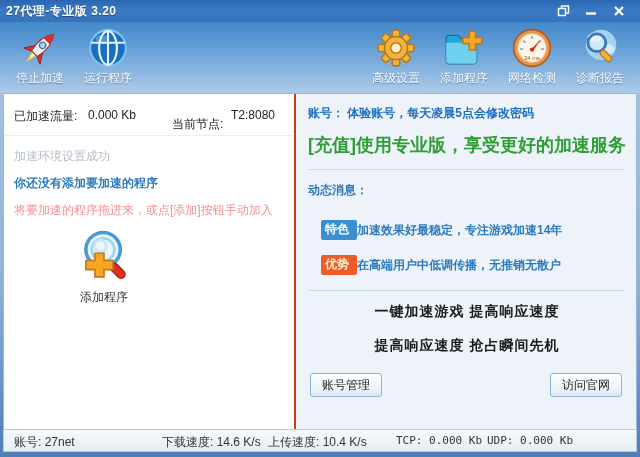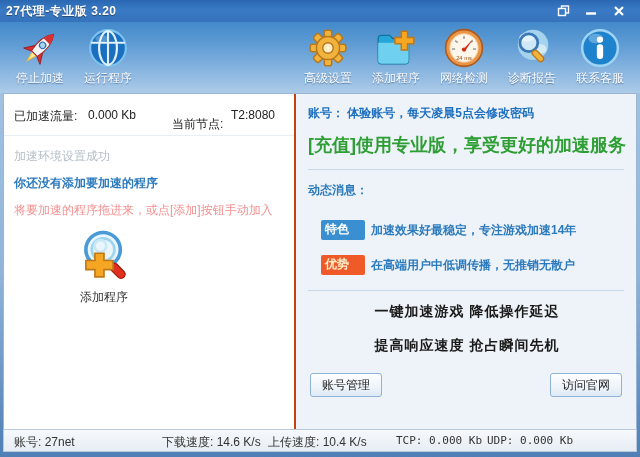--- a/index.html
+++ b/index.html
@@ -48,21 +48,21 @@
   .msg-pink{ color:#f58f8f; }
   .add-program{ position:absolute; left:58px; top:133px; width:84px; display:flex; flex-direction:column; align-items:center; cursor:pointer; }
   .add-program .big-icon{ width:58px; height:58px; }
   .add-program .ap-label{ margin-top:4px; font-size:12px; color:#333; }
   .right-panel{ position:relative; flex:1; background:#eef3f9; border-left:2px solid #c2410c; padding:11px 10px 0 12px; }
   .acct-line{ font-size:12px; font-weight:bold; color:#1d6fc0; margin-bottom:11px; white-space:nowrap; }
   .recharge-line{ font-size:18px; font-weight:bold; color:#2f9e35; margin-bottom:12px; white-space:nowrap; }
   .divider{ height:1px; background:#c9d8e8; margin:0 2px 12px 0; }
   .news-title{ font-size:12px; font-weight:bold; color:#2b7abd; margin-bottom:21px; }
   .news-row{ display:flex; align-items:center; margin:0 0 15px 13px; font-size:12px; white-space:nowrap; }
-  .badge{ display:inline-block; padding:1px 16px 2px 4px; border-radius:2px; color:#fff; font-weight:bold; margin-right:6px; }
+  .badge{ display:inline-block; padding:1px 8px 2px 4px; border-radius:2px; color:#fff; font-weight:bold; }
   .badge-feature{ background:#3a8fd0; }
   .badge-advantage{ background:#f05a28; color:#fdeeca; }
   .news-text{ color:#2b7abd; font-weight:bold; }
   .slogan{ text-align:center; font-size:14px; font-weight:bold; color:#1a1a1a; margin-bottom:16px; letter-spacing:1px; white-space:nowrap; }
   .btn-row{ display:flex; justify-content:space-between; padding:2px 4px 0 2px;align-items:center; }
   .panel-btn{
     width:72px; height:24px; font-size:12px; color:#222; text-align:center; line-height:22px;
     background:linear-gradient(180deg,#fdfeff 0%,#eef4fa 60%,#dfe9f4 100%);
     border:1px solid #8fb2d8; border-radius:3px; cursor:pointer;
   }
@@ -185,30 +185,20 @@
         <svg class="t-icon" viewBox="0 0 40 40">
           <circle cx="21" cy="17" r="14.5" fill="#a5d2ec"></circle>
           <ellipse cx="15" cy="10" rx="7" ry="4" fill="#d3ebf7"></ellipse>
           <ellipse cx="28" cy="21" rx="6" ry="4.5" fill="#d3ebf7"></ellipse>
           <circle cx="17" cy="15" r="8.5" fill="rgba(240,250,255,0.55)" stroke="#3a78b8" stroke-width="2.6"></circle>
           <rect x="23" y="21" width="13" height="5.5" rx="2.7" transform="rotate(45 23 21)" fill="#f2b23e" stroke="#b87818" stroke-width="1.2"></rect>
         </svg>
         <span class="t-label">诊断报告</span>
       </div>
 
-      <div class="tool-btn">
-        <svg class="t-icon" viewBox="0 0 40 40">
-          <circle cx="20" cy="20" r="17" fill="#1f82cc"></circle>
-          <circle cx="20" cy="20" r="17" fill="none" stroke="#9fd4f4" stroke-width="2.4"></circle>
-          <ellipse cx="16" cy="11" rx="7" ry="4.5" fill="rgba(255,255,255,0.3)"></ellipse>
-          <circle cx="20" cy="12" r="3" fill="#fff"></circle>
-          <rect x="17" y="16.5" width="6" height="14" rx="2.8" fill="#fff"></rect>
-        </svg>
-        <span class="t-label">联系客服</span>
-      </div>
 
     </div>
   </div>
 
   <div class="main">
 
     <div class="left-panel">
       <div class="stats-row">
         <span class="st-traffic-label">已加速流量:</span>
         <span class="st-traffic-value">0.000 Kb</span>
@@ -240,21 +230,21 @@
       <div class="news-title">动态消息：</div>
       <div class="news-row">
         <span class="badge badge-feature">特色</span>
         <span class="news-text">加速效果好最稳定，专注游戏加速14年</span>
       </div>
       <div class="news-row">
         <span class="badge badge-advantage">优势</span>
         <span class="news-text">在高端用户中低调传播，无推销无散户</span>
       </div>
       <div class="divider"></div>
-      <div class="slogan">一键加速游戏  降低操作延迟</div>
+      <div class="slogan">一键加速游戏  提高响应速度</div>
       <div class="slogan">提高响应速度  抢占瞬间先机</div>
       <div class="btn-row">
         <div class="panel-btn">账号管理</div>
         <div class="panel-btn">访问官网</div>
       </div>
     </div>
 
   </div>
 
   <div class="statusbar">

